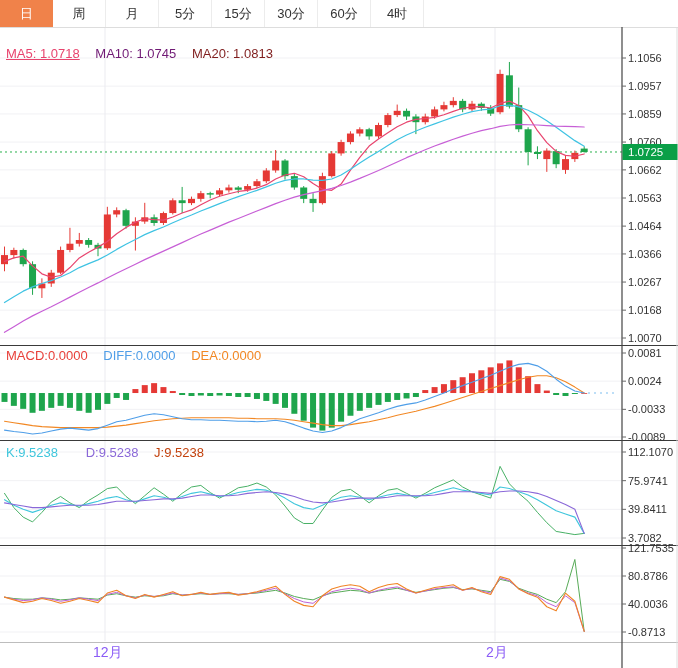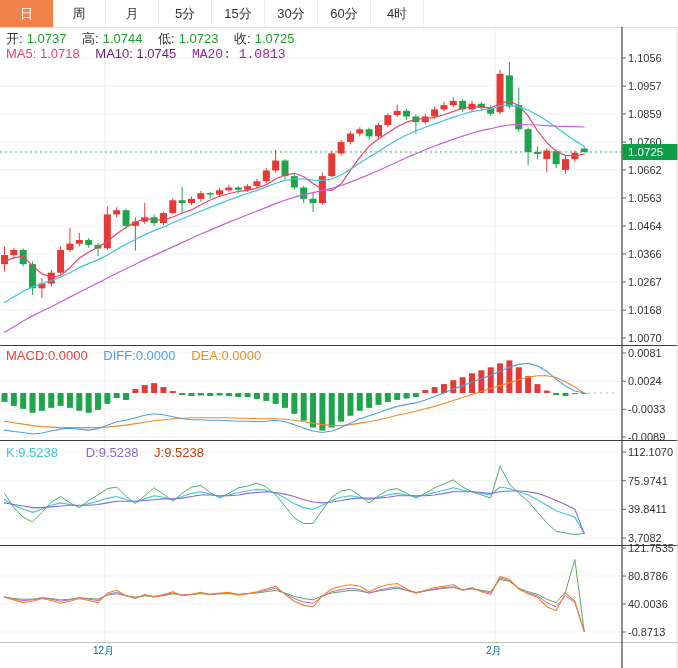--- a/index.html
+++ b/index.html
@@ -13,26 +13,26 @@
   .tab.active{background:#f0824a;color:#fff;border-right:none;}
   .tab-fill{flex:1;}
   
   .canvas{position:absolute;left:0;top:0;}
   
   .legend{position:absolute;left:6px;font-size:13px;white-space:nowrap;z-index:5;}
   .legend span{margin-right:4px;}
   .legend .gap{margin-right:12px;}
   .lbl{color:#333;}
   .val-green{color:#1ea329;}
-  .ma5{color:#e8446e;} .ma10{color:#701a75;} .ma20{color:#a21caf;font-family:Liberation Mono, monospace;}
+  .ma5{color:#e8446e;text-decoration:underline;} .ma10{color:#701a75;} .ma20{color:#7f1d1d;}
   .macd-t{color:#e8403a;} .diff-t{color:#4f9ee8;margin-top:23px;} .dea-t{color:#f28824;}
   .k-t{color:#3fc6dc;margin-top:44px;} .d-t{color:#8a68d8;margin-left:12px;} .j-t{color:#c2410c;}
   .rsi6-t{color:#f08426;} .rsi12-t{color:#bf62d4;} .rsi24-t{color:#58ab58;}
   
-  .month{position:absolute;top:644px;font-size:10px;color:#0369a1;z-index:5;}
+  .month{position:absolute;top:644px;font-size:14px;color:#8b5cf6;z-index:5;}
   .m1{left:93px;} .m2{left:486px;}
 </style>
 </head>
 <body>
 
 <div class="app">
 
   <div class="tabbar">
     <div class="tab active">日</div>
     <div class="tab">周</div>
@@ -324,26 +324,20 @@
         <text x="628" y="579.9999771661197" font-size="11" fill="#333333" text-anchor="start" font-family="Liberation Sans, DejaVu Sans, sans-serif">80.8786</text>
         <line x1="622" y1="604.0000228338803" x2="626" y2="604.0000228338803" stroke="#666" stroke-width="1"></line>
         <text x="628" y="608.0000228338803" font-size="11" fill="#333333" text-anchor="start" font-family="Liberation Sans, DejaVu Sans, sans-serif">40.0036</text>
         <line x1="622" y1="632" x2="626" y2="632" stroke="#666" stroke-width="1"></line>
         <text x="628" y="636" font-size="11" fill="#333333" text-anchor="start" font-family="Liberation Sans, DejaVu Sans, sans-serif">-0.8713</text>
         <rect x="622.5" y="143.99594320486787" width="55" height="16" fill="#0a9f47"></rect>
         <text x="628" y="155.99594320486787" font-size="11.5" fill="#fff" text-anchor="start" font-family="Liberation Sans, DejaVu Sans, sans-serif">1.0725</text>
       </svg>
   </div>
 
-  <div class="legend" style="top:30px;">
-    <span class="lbl">开:</span><span class="val-green gap">1.0737</span>
-    <span class="lbl">高:</span><span class="val-green gap">1.0744</span>
-    <span class="lbl">低:</span><span class="val-green gap">1.0723</span>
-    <span class="lbl">收:</span><span class="val-green">1.0725</span>
-  </div>
 
   <div class="legend" style="top:46px;">
     <span class="ma5 gap">MA5: 1.0718</span>
     <span class="ma10 gap">MA10: 1.0745</span>
     <span class="ma20">MA20: 1.0813</span>
   </div>
 
   <div class="legend" style="top:348px;">
     <span class="macd-t gap">MACD:0.0000</span>
     <span class="diff-t gap">DIFF:0.0000</span>

